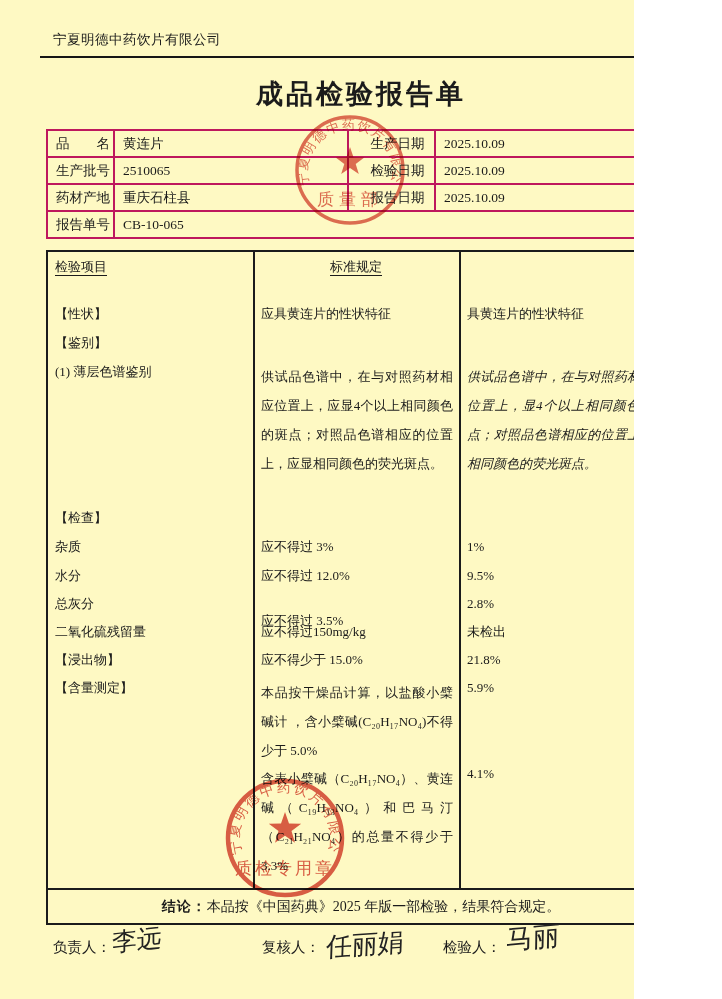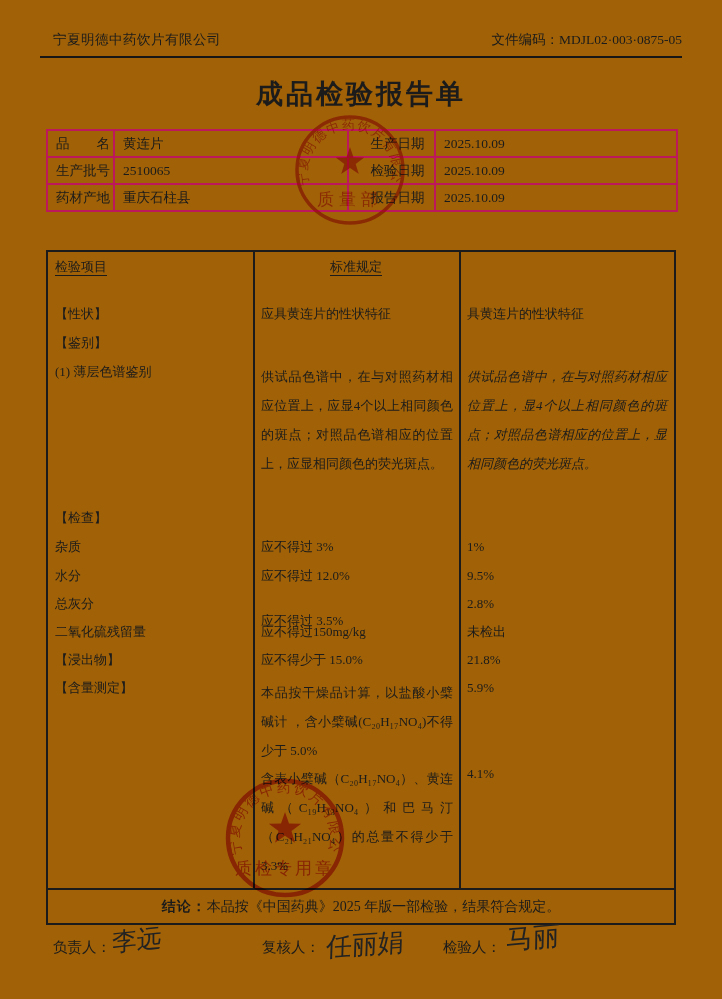--- a/index.html
+++ b/index.html
@@ -1,17 +1,17 @@
 <!DOCTYPE html>
 <html><head>
 <meta charset="utf-8">
 <style>
   html,body { margin:0; padding:0; background:#ffffff; }
   .page {
-    position:relative; width:722px; height:999px; background:#a16207;
+    position:relative; width:634px; height:999px; background:#fef9c3;
     font-family:"Liberation Serif","DejaVu Serif",serif; color:#1b1b1b;
     overflow:hidden;
   }
   .hdr-left  { position:absolute; left:53px;  top:31px; font-size:13.5px; letter-spacing:.5px; }
   .hdr-right { position:absolute; right:40px; top:31px; font-size:13.5px; }
   .rule { position:absolute; left:40px; top:56px; width:642px; height:2px; background:#161616; }
   .title {
     position:absolute; left:0; top:76px; width:722px; text-align:center;
     font-size:27px; font-weight:bold; letter-spacing:3px;
   }
@@ -48,21 +48,20 @@
                transform-origin:left center; white-space:nowrap; }
   
   .stamp { position:absolute; mix-blend-mode:multiply; pointer-events:none; }
 </style>
 </head>
 <body>
 
 <div class="page">
 
   <span class="hdr-left">宁夏明德中药饮片有限公司</span>
-  <span class="hdr-right">文件编码：MDJL02·003·0875-05</span>
   <div class="rule"></div>
 
   <div class="title">成品检验报告单</div>
 
   <table class="info">
     <colgroup>
         <col style="width:67px">
         <col style="width:234px">
         <col style="width:87px">
         <col style="width:242px">
@@ -78,20 +77,24 @@
           <td class="lab">生产批号</td>
           <td class="val">2510065</td>
           <td class="lab2">检验日期</td>
           <td class="val2">2025.10.09</td>
         </tr>
         <tr>
           <td class="lab">药材产地</td>
           <td class="val">重庆石柱县</td>
           <td class="lab2">报告日期</td>
           <td class="val2">2025.10.09</td>
+        </tr>
+        <tr>
+          <td class="lab">报告单号</td>
+          <td class="val" colspan="3">CB-10-065</td>
         </tr>
       </tbody>
   </table>
 
   <div class="insp">
     <div class="vline v1"></div>
     <div class="vline v2"></div>
     <div class="hline"></div>
     <div class="ih ih1">检验项目</div>
     <div class="ih ih2">标准规定</div>

